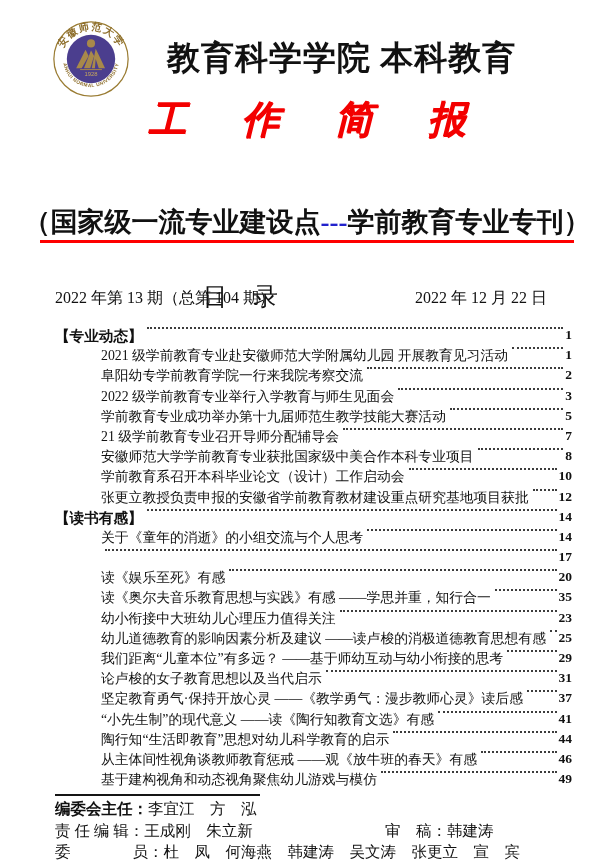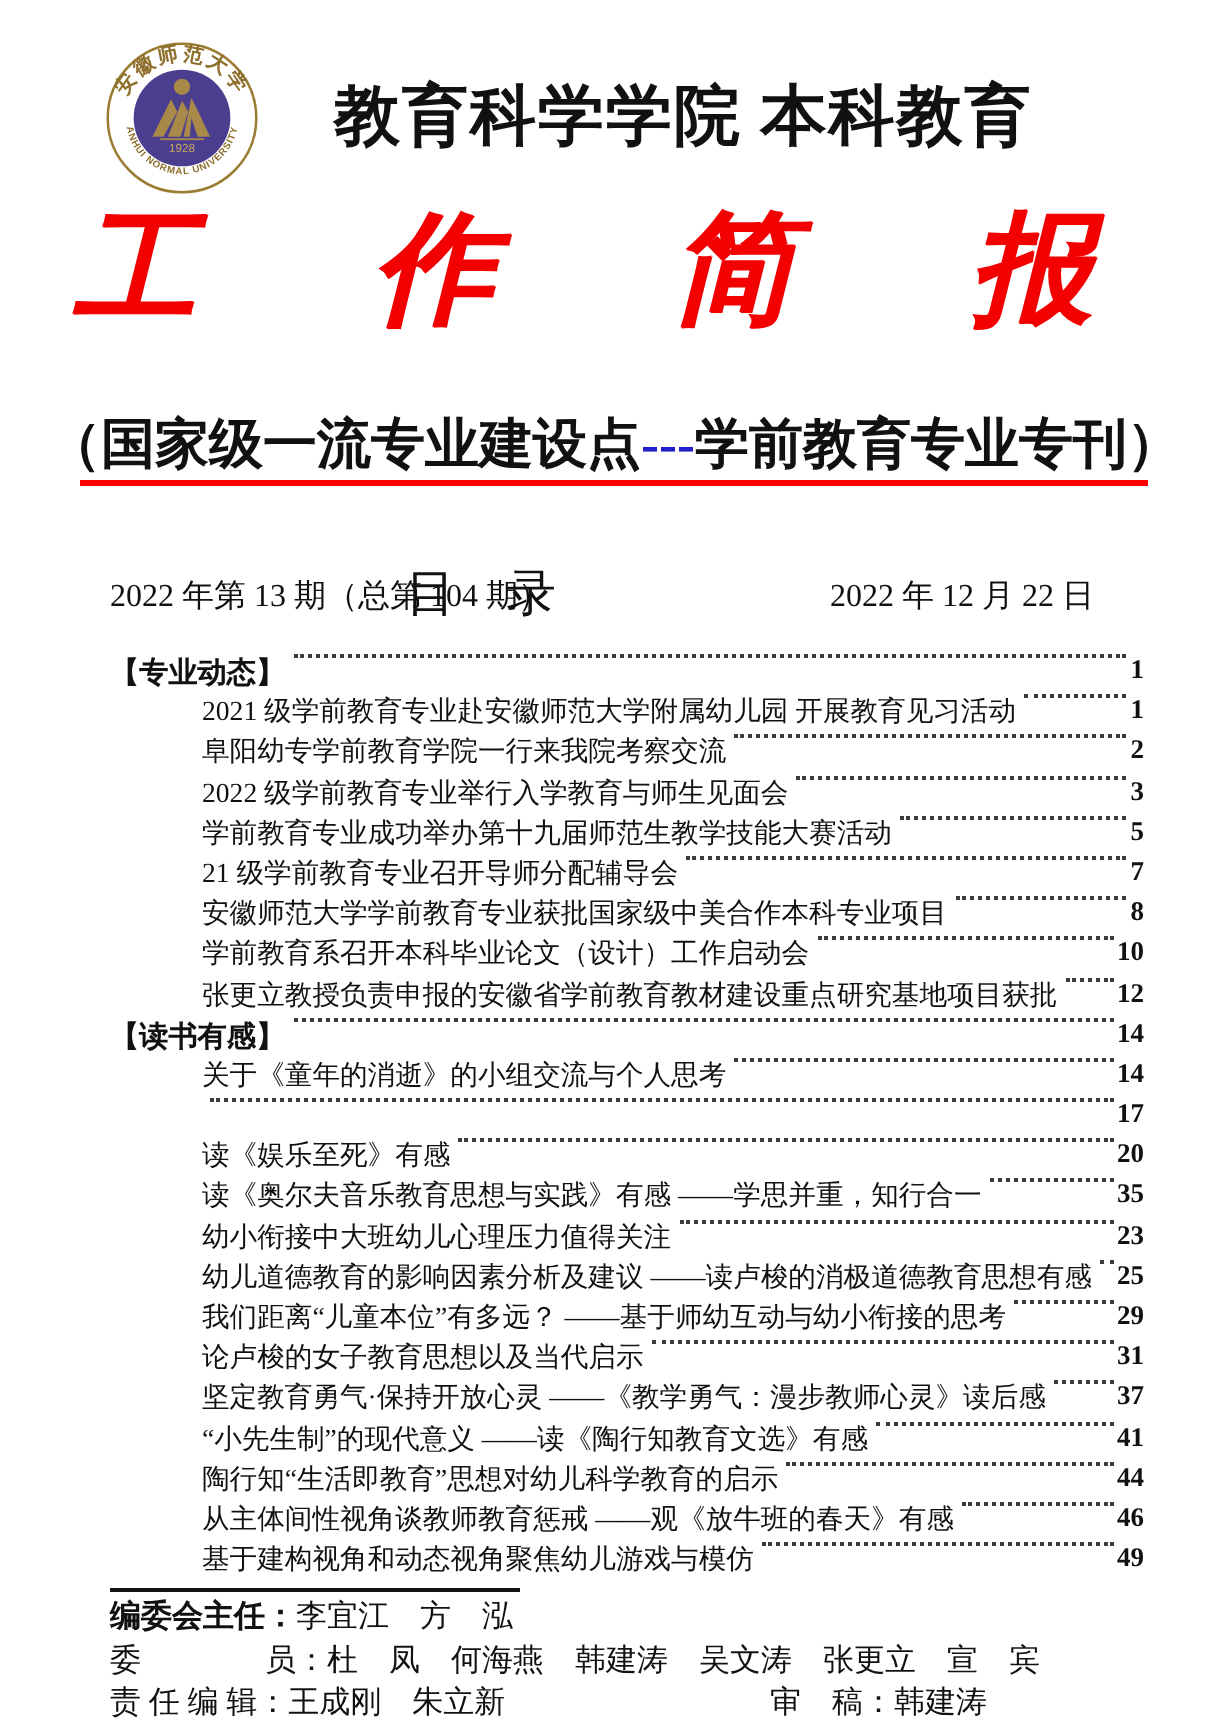--- a/index.html
+++ b/index.html
@@ -6,22 +6,22 @@
   .page{
     position:relative;width:614px;height:863px;background:#ffffff;overflow:hidden;
     font-family:"Liberation Serif","DejaVu Serif",serif;color:#111;
   }
   .logo{position:absolute;left:52px;top:20px;width:78px;height:78px;}
   .org-title{
     position:absolute;left:167px;top:36px;font-size:33px;font-weight:bold;
     letter-spacing:1px;white-space:nowrap;
   }
   .main-title{
-    position:absolute;left:0;top:94px;width:100%;text-align:left;
-    color:#f30000;font-size:61px;font-weight:bold;font-style:italic;
+    position:absolute;left:0;top:94px;width:100%;text-align:center;
+    color:#f30000;font-size:38px;font-weight:bold;font-style:italic;
     letter-spacing:0.60em;text-indent:0.60em;white-space:nowrap;
     text-shadow:0.6px 0.6px 0 #f30000;
   }
   .subtitle{
     position:absolute;left:0;top:204px;width:100%;text-align:center;
     font-size:27px;font-weight:bold;white-space:nowrap;
   }
   .subtitle .dash{color:#2222cc;font-weight:bold;}
   .red-rule{position:absolute;left:40px;top:240px;width:534px;height:3px;background:#fe0000;}
   .issue-row{
@@ -233,17 +233,17 @@
     <div class="toc-row">
       <span class="toc-label">基于建构视角和动态视角聚焦幼儿游戏与模仿</span>
       <span class="dots"></span>
       <span class="toc-page">49</span>
     </div>
   </div>
 
   <div class="footer">
     <div class="footer-rule"></div>
     <div class="f-row"><span class="f-label-bold">编委会主任：</span><span>李宜江　方　泓</span></div>
+    <div class="f-row"><span>责 任 编 辑：</span><span>王成刚　朱立新</span><span class="review"><span>审　稿：</span><span>韩建涛</span></span></div>
     <div class="f-row"><span>委　　　　员：</span><span>杜　凤　何海燕　韩建涛　吴文涛　张更立　宣　宾</span></div>
-    <div class="f-row"><span>责 任 编 辑：</span><span>王成刚　朱立新</span><span class="review"><span>审　稿：</span><span>韩建涛</span></span></div>
   </div>
 
 </div>
 
 </body></html>

